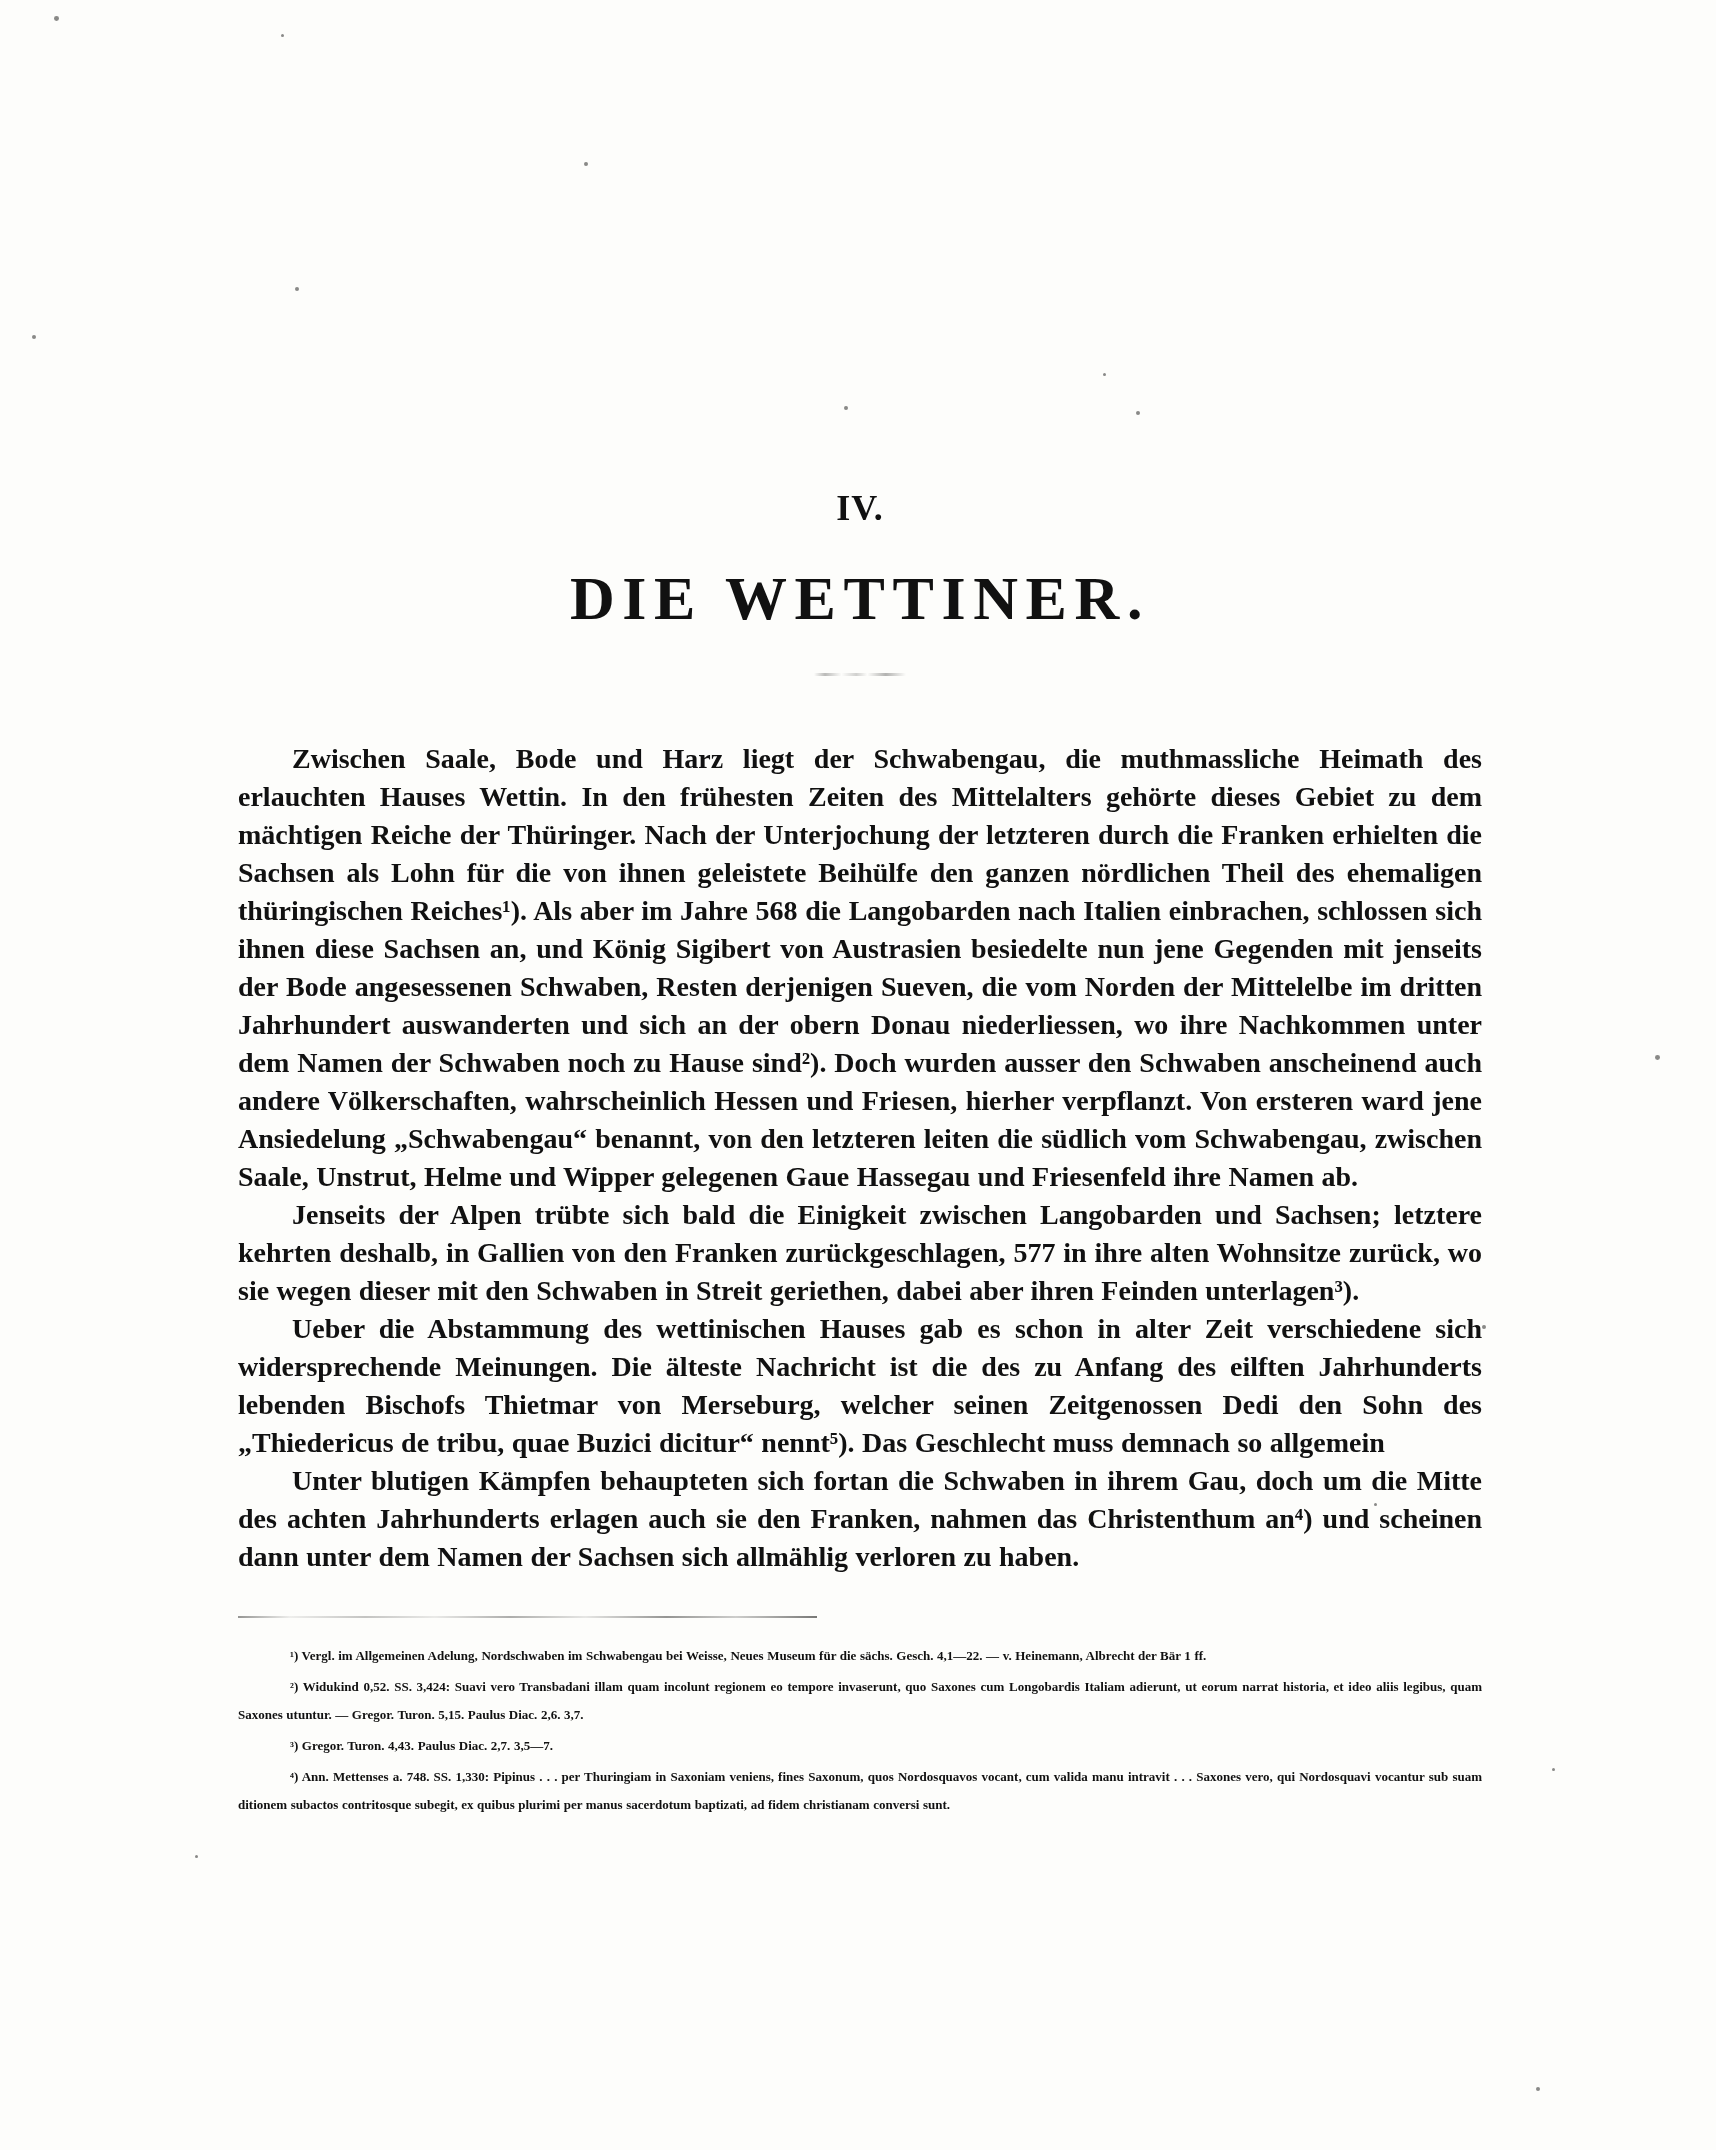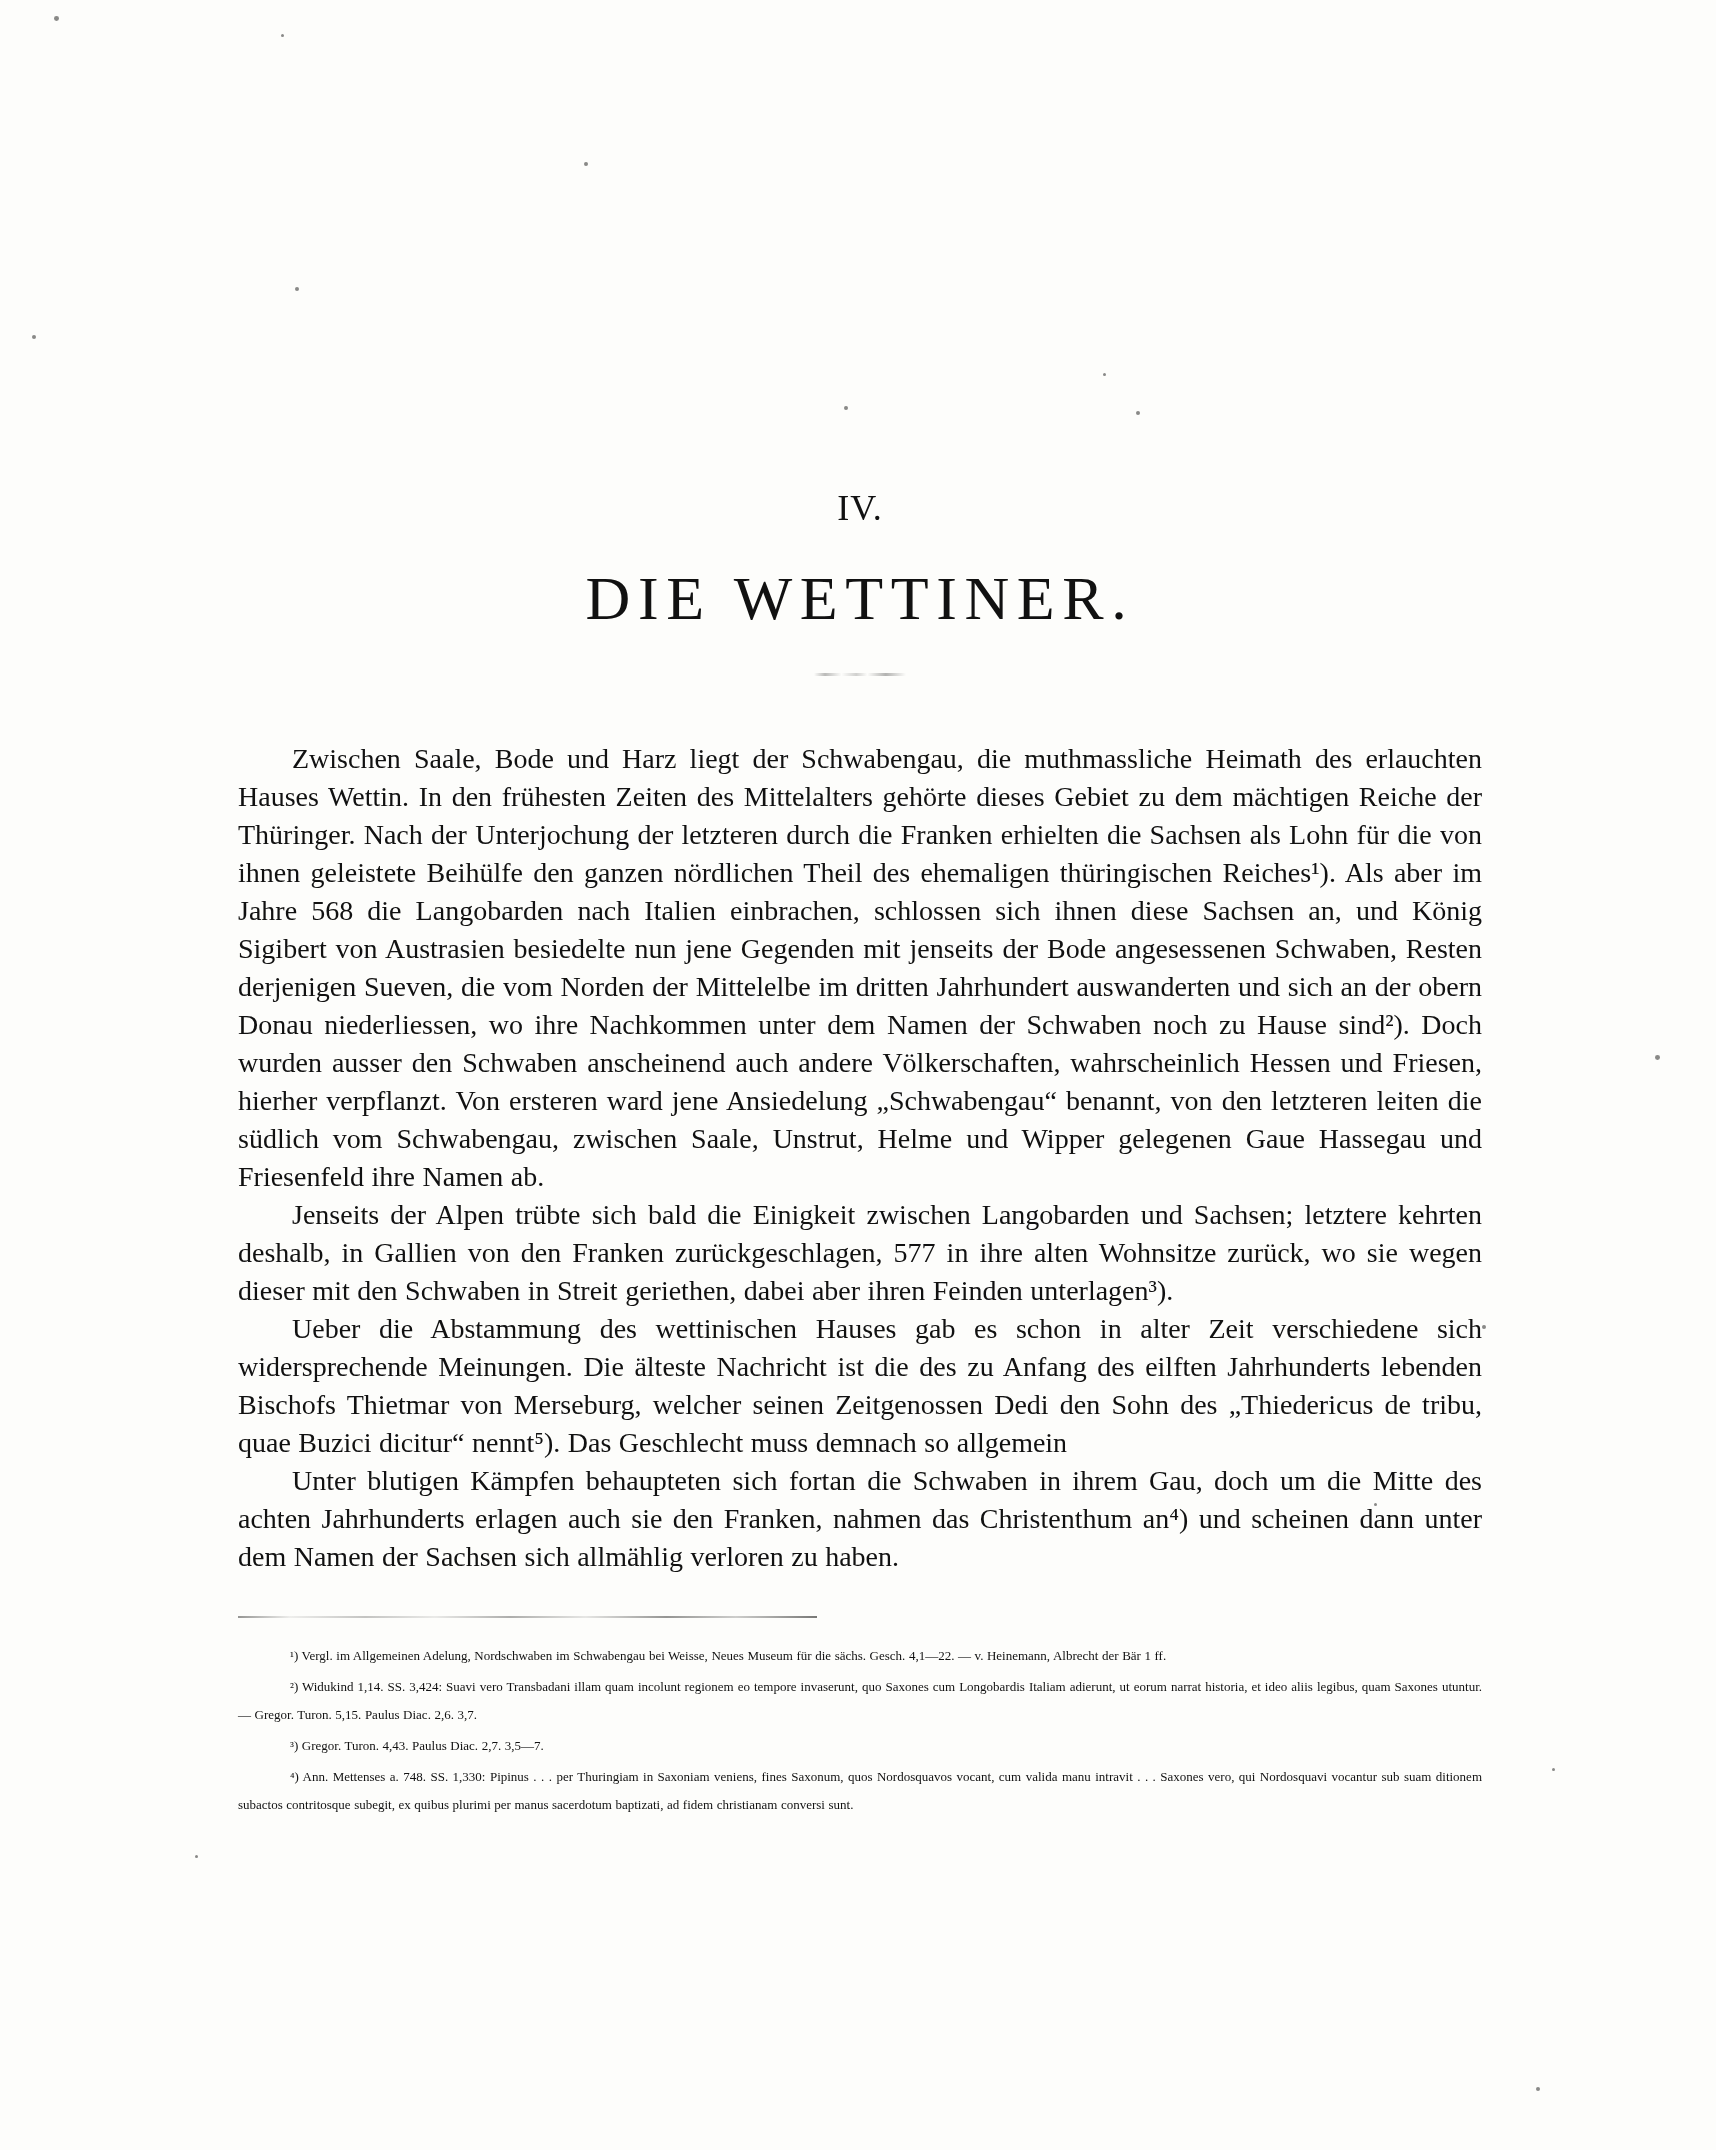--- a/index.html
+++ b/index.html
@@ -10,21 +10,21 @@
     color:#111;
     position:relative;
     overflow:hidden;
   }
   
   .speck { position:absolute; background:#2a2a28; border-radius:50%; opacity:.55; }
 
   .page {
     position:absolute;
     left:0; top:0;
-    width:1716px; height:2151px;
+    width:1716px; height:2151px;font-weight:bold;
   }
 
   .content {
     position:absolute;
     left:238px;
     top:0;
     width:1244px;
   }
 
   .chapter-number {
@@ -125,20 +125,20 @@
       <p class="para">Zwischen Saale, Bode und Harz liegt der Schwabengau, die muthmassliche Heimath des erlauchten Hauses Wettin. In den frühesten Zeiten des Mittelalters gehörte dieses Gebiet zu dem mächtigen Reiche der Thüringer. Nach der Unterjochung der letzteren durch die Franken erhielten die Sachsen als Lohn für die von ihnen geleistete Beihülfe den ganzen nördlichen Theil des ehemaligen thüringischen Reiches¹). Als aber im Jahre 568 die Langobarden nach Italien einbrachen, schlossen sich ihnen diese Sachsen an, und König Sigibert von Austrasien besiedelte nun jene Gegenden mit jenseits der Bode angesessenen Schwaben, Resten derjenigen Sueven, die vom Norden der Mittelelbe im dritten Jahrhundert auswanderten und sich an der obern Donau niederliessen, wo ihre Nachkommen unter dem Namen der Schwaben noch zu Hause sind²). Doch wurden ausser den Schwaben anscheinend auch andere Völkerschaften, wahrscheinlich Hessen und Friesen, hierher verpflanzt. Von ersteren ward jene Ansiedelung „Schwabengau“ benannt, von den letzteren leiten die südlich vom Schwabengau, zwischen Saale, Unstrut, Helme und Wipper gelegenen Gaue Hassegau und Friesenfeld ihre Namen ab.</p>
       <p class="para">Jenseits der Alpen trübte sich bald die Einigkeit zwischen Langobarden und Sachsen; letztere kehrten deshalb, in Gallien von den Franken zurückgeschlagen, 577 in ihre alten Wohnsitze zurück, wo sie wegen dieser mit den Schwaben in Streit geriethen, dabei aber ihren Feinden unterlagen³).</p>
       <p class="para">Ueber die Abstammung des wettinischen Hauses gab es schon in alter Zeit verschiedene sich widersprechende Meinungen. Die älteste Nachricht ist die des zu Anfang des eilften Jahrhunderts lebenden Bischofs Thietmar von Merseburg, welcher seinen Zeitgenossen Dedi den Sohn des „Thiedericus de tribu, quae Buzici dicitur“ nennt⁵). Das Geschlecht muss demnach so allgemein</p>
       <p class="para">Unter blutigen Kämpfen behaupteten sich fortan die Schwaben in ihrem Gau, doch um die Mitte des achten Jahrhunderts erlagen auch sie den Franken, nahmen das Christenthum an⁴) und scheinen dann unter dem Namen der Sachsen sich allmählig verloren zu haben.</p>
     </div>
 
     <div class="fn-rule"></div>
 
     <div class="footnotes">
       <p class="footnote">¹) Vergl. im Allgemeinen Adelung, Nordschwaben im Schwabengau bei Weisse, Neues Museum für die sächs. Gesch. 4,1—22. — v. Heinemann, Albrecht der Bär 1 ff.</p>
-      <p class="footnote">²) Widukind 1,14. SS. 3,424: Suavi vero Transbadani illam quam incolunt regionem eo tempore invaserunt, quo Saxones cum Longobardis Italiam adierunt, ut eorum narrat historia, et ideo aliis legibus, quam Saxones utuntur. — Gregor. Turon. 5,15.   Paulus Diac. 2,6. 3,7.</p>
+      <p class="footnote">²) Widukind 0,52. SS. 3,424: Suavi vero Transbadani illam quam incolunt regionem eo tempore invaserunt, quo Saxones cum Longobardis Italiam adierunt, ut eorum narrat historia, et ideo aliis legibus, quam Saxones utuntur. — Gregor. Turon. 5,15.   Paulus Diac. 2,6. 3,7.</p>
       <p class="footnote">³) Gregor. Turon. 4,43.   Paulus Diac. 2,7. 3,5—7.</p>
       <p class="footnote">⁴) Ann. Mettenses a. 748. SS. 1,330: Pipinus . . . per Thuringiam in Saxoniam veniens, fines Saxonum, quos Nordosquavos vocant, cum valida manu intravit . . . Saxones vero, qui Nordosquavi vocantur sub suam ditionem subactos contritosque subegit, ex quibus plurimi per manus sacerdotum baptizati, ad fidem christianam conversi sunt.</p>
     </div>
 
   </div>
 </div>
 
 
 </body></html>

